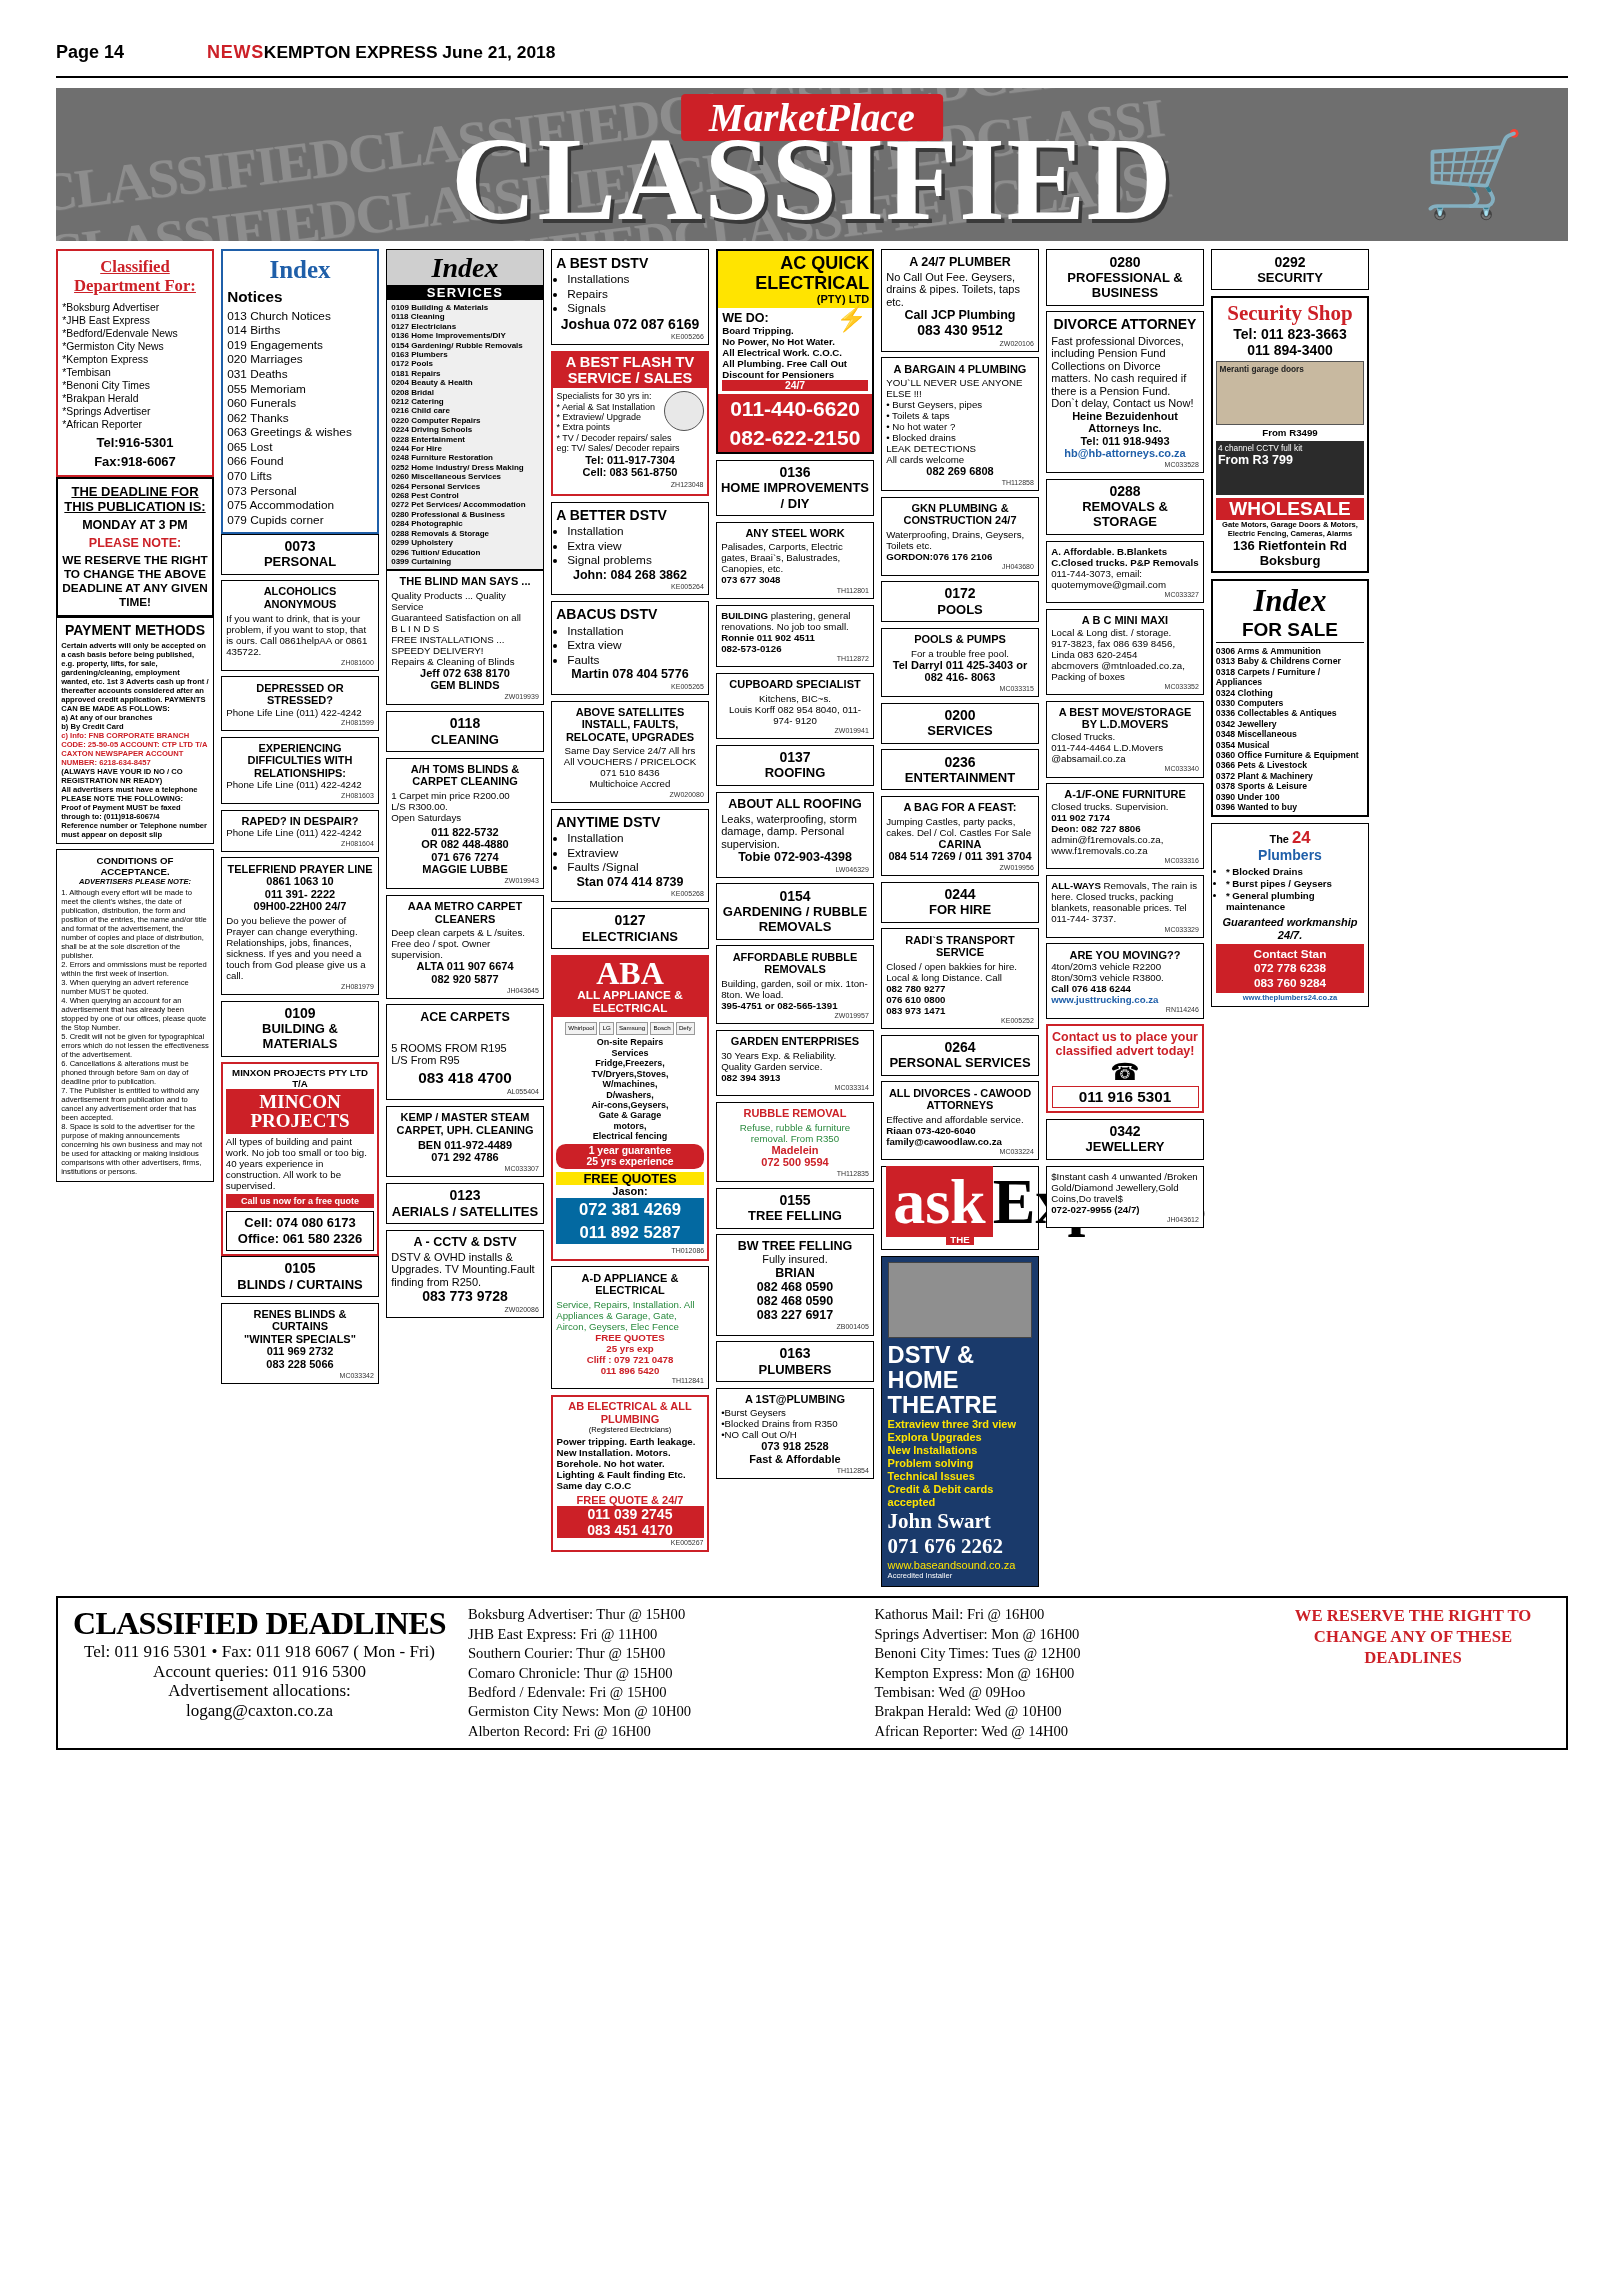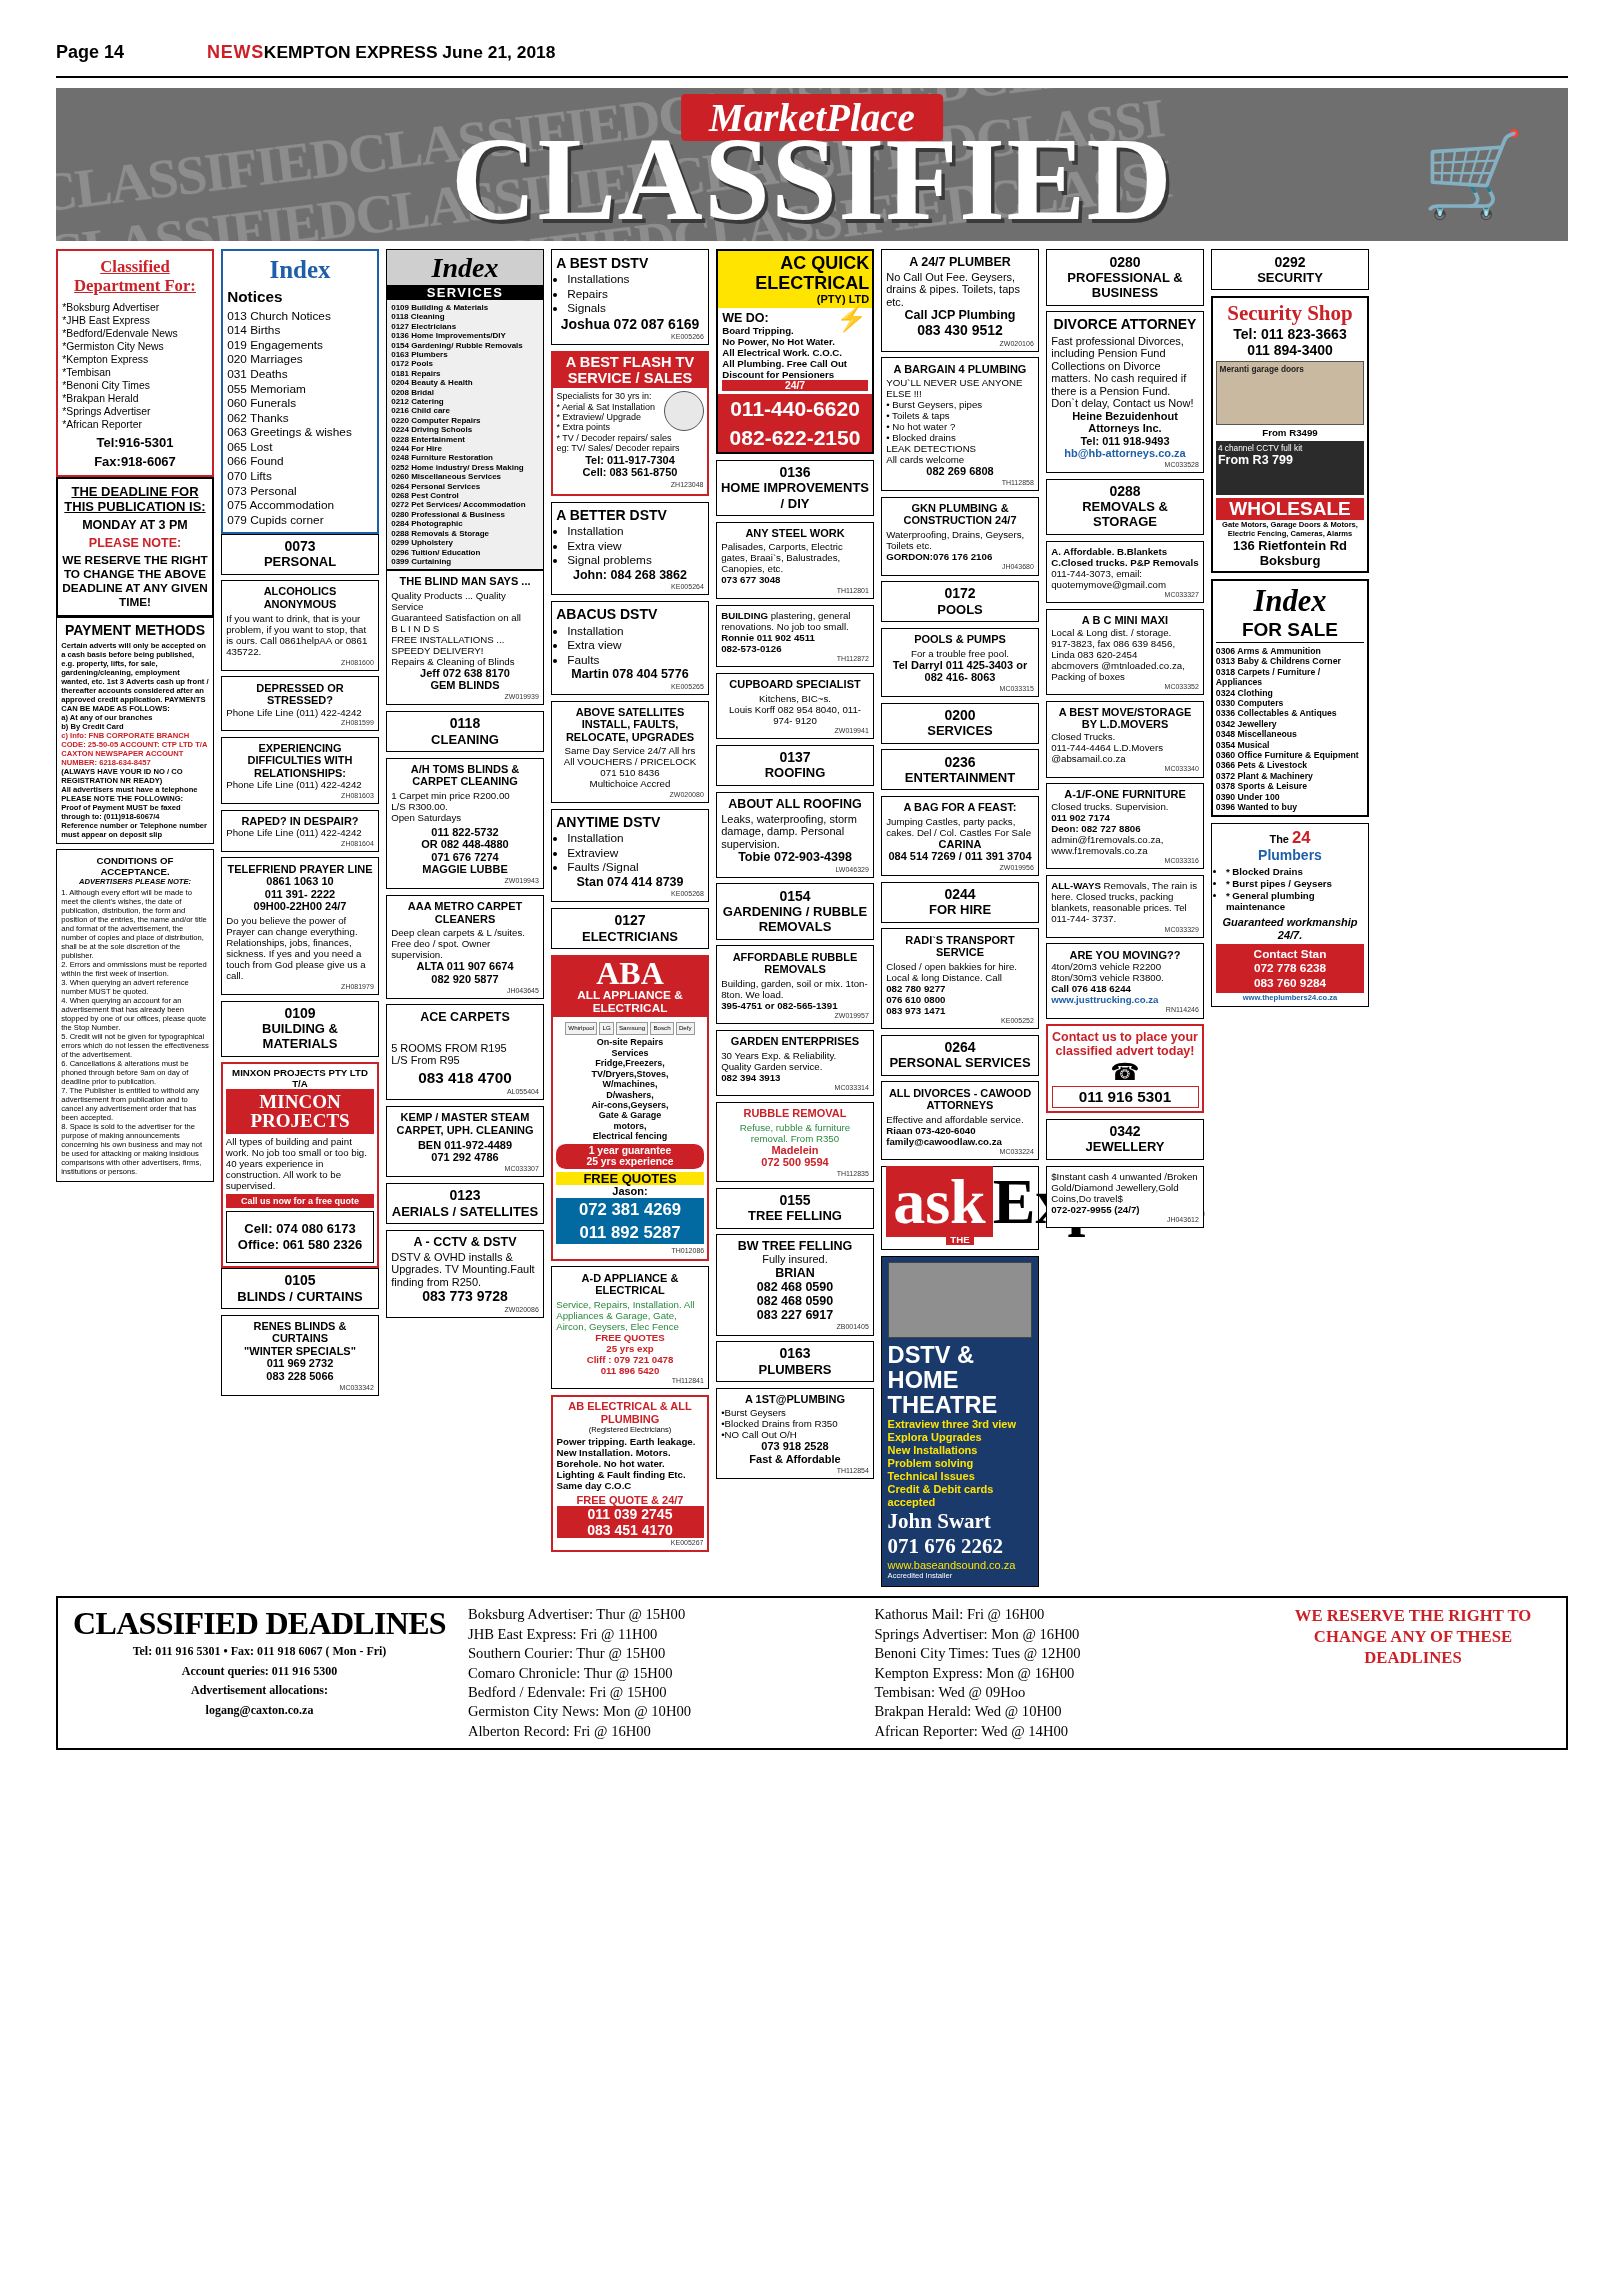--- a/index.html
+++ b/index.html
@@ -111,21 +111,21 @@
   .aba .h .b { font-size:11.8px; line-height:13px; padding-bottom:2.1px; }
   .aba .body { padding:2.8px; font-size:9px; line-height:10.4px; }
   .aba .guar { background:#cc2027; color:#fff; text-align:center; font-weight:bold; font-size:10.4px; padding:2.1px; border-radius:9.7px; margin:2.8px 0; }
   .aba .fq { background:#ffe400; text-align:center; font-weight:bold; font-size:13px; padding:1.4px; }
   .aba .ph { background:#0369a1; color:#fff; text-align:center; font-weight:bold; font-size:16.7px; line-height:19px; padding:2.1px 0; }
 
   .mincon { border:2.1px solid #cc2027; padding:2.8px; }
   .mincon .logo { background:#cc2027; color:#fff; font-family:"Liberation Serif", serif; font-weight:bold;
                   font-size:19px; line-height:19.4px; text-align:center; padding:2.8px 1.4px; }
   .mincon .cta { background:#cc2027; color:#fff; text-align:center; font-weight:bold; font-size:9px; padding:2.1px; }
-  .mincon .cell { border:1.4px solid #000; text-align:center; font-weight:bold; font-size:13px; line-height:16px; padding:9px; margin-top:2.8px;}
+  .mincon .cell { border:1.4px solid #000; text-align:center; font-weight:bold; font-size:13px; line-height:16px; padding:3px; margin-top:2.8px;}
 
   .redbox { border:2.1px solid #cc2027; padding:3.5px; }
 
   .askexperts { border:1.4px solid #000; background:#fff; padding:4.2px; text-align:center; }
   .askexperts .ask { font-family:"Liberation Serif", serif; font-weight:bold; font-size:64px; line-height:62px; }
   .askexperts .ask .a { background:#cc2027; color:#fff; padding:0 7px; }
   .askexperts .ask .e { color:#000; }
 
   .dstvtheatre { border:1.4px solid #000; background:#1a3a6b; color:#fff; padding:5.6px; }
   .dstvtheatre .t { font-weight:bold; font-size:23.6px; color:#fff; text-align:left; line-height:25px; }
@@ -148,21 +148,21 @@
 
   .forsale { border:2.1px solid #000; padding:2.8px; }
   .forsale .cap { font-family:"Liberation Serif", serif; font-style:italic; font-weight:bold; font-size:30.5px; text-align:center; }
   .forsale .sub { text-align:center; font-weight:bold; font-size:19px; border-bottom:1.4px solid #000; padding-bottom:1.4px; }
   .forsale ul { list-style:none; margin:2.8px 0 0 0; padding:0; font-size:8.7px; line-height:10.4px; font-weight:bold; }
 
   
   .footer { margin: 9.7px 14px 0 14px; border:2.1px solid #000; background:#fff; display:flex; padding:7px; }
   .footer .f1 { flex:0 0 389px; text-align:center; }
   .footer .f1 .t { font-family:"Liberation Serif", serif; font-weight:bold; font-size:32px; letter-spacing:-0.7px; }
-  .footer .f1 .l { font-family:"Liberation Serif", serif; font-size:12px; line-height:19.4px; font-weight:bold;}
+  .footer .f1 .l { font-family:"Liberation Serif", serif; font-size:17px; line-height:19.4px; font-weight:normal;}
   .footer .f2, .footer .f3 { flex:1; font-family:"Liberation Serif", serif; font-size:14.6px; line-height:19.4px; padding-left:14px;}
   .footer .f4 { flex:0 0 292px; color:#cc2027; font-family:"Liberation Serif", serif; font-weight:bold;
                 font-size:16.7px; line-height:21px; text-align:center; }
   .satdish { width:40px; height:40px; border-radius:50%; background:#e8e8e8; border:1.4px solid #555; float:right; margin-left:2.8px;}
   .appliance { display:flex; gap:2.1px; align-items:center; justify-content:center; flex-wrap:wrap; margin:2.1px 0;}
   .appliance span { border:0.7px solid #999; background:#f2f2f2; font-size:6.2px; padding:0.7px 2.1px; }
   .photo { background:#8f8f8f; border:0.7px solid #444; }
 </style>
 </head>
 <body>

